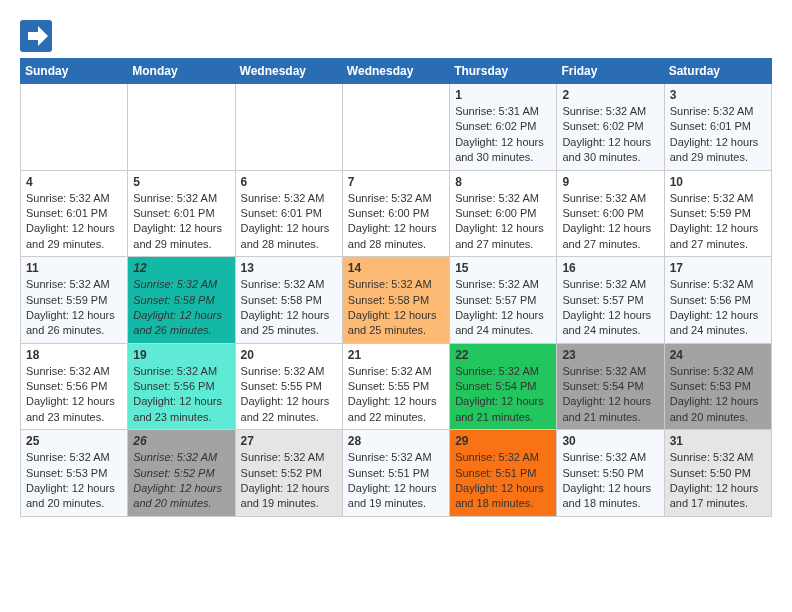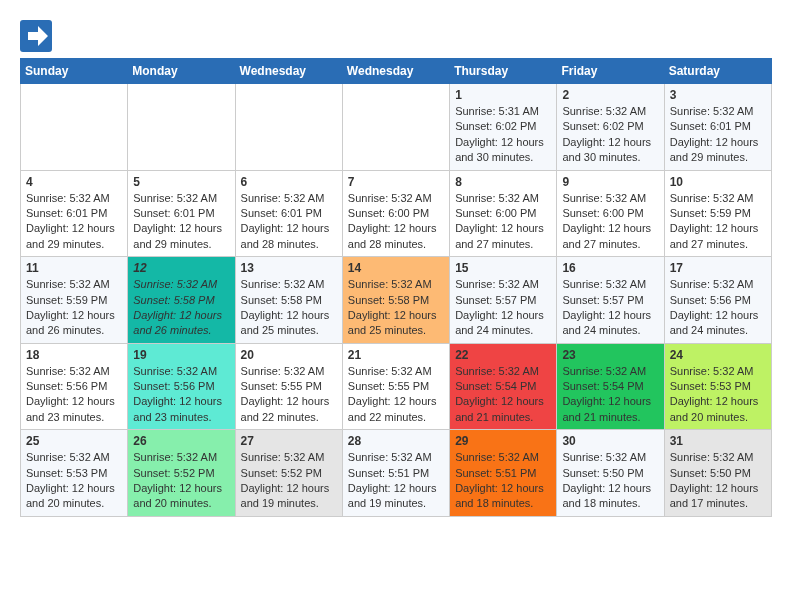--- a/index.html
+++ b/index.html
@@ -263,47 +263,47 @@
           <div class="day-info" style="white-space: pre-line;">Sunrise: 5:32 AM
 Sunset: 5:55 PM
 Daylight: 12 hours and 22 minutes.</div>
         </td>
         <td style="background: rgb(255, 255, 255);">
           <span class="day-num">21</span>
           <div class="day-info" style="white-space: pre-line;">Sunrise: 5:32 AM
 Sunset: 5:55 PM
 Daylight: 12 hours and 22 minutes.</div>
         </td>
-        <td style="background: #ef4444;">
+        <td style="background: #22c55e;">
           <span class="day-num">22</span>
           <div class="day-info" style="white-space: pre-line;">Sunrise: 5:32 AM
 Sunset: 5:54 PM
 Daylight: 12 hours and 21 minutes.</div>
         </td>
-        <td style="background: #22c55e; margin-top: 37px;">
+        <td style="background: #a3a3a3; margin-top: 37px;">
           <span class="day-num">23</span>
           <div class="day-info" style="white-space: pre-line;">Sunrise: 5:32 AM
 Sunset: 5:54 PM
 Daylight: 12 hours and 21 minutes.</div>
         </td>
-        <td style="background: #bef264;">
+        <td style="background: #a3a3a3;">
           <span class="day-num">24</span>
           <div class="day-info" style="white-space: pre-line;">Sunrise: 5:32 AM
 Sunset: 5:53 PM
 Daylight: 12 hours and 20 minutes.</div>
         </td>
       </tr>
       <tr>
         <td style="background: rgb(245, 248, 252);">
           <span class="day-num">25</span>
           <div class="day-info" style="white-space: pre-line;">Sunrise: 5:32 AM
 Sunset: 5:53 PM
 Daylight: 12 hours and 20 minutes.</div>
         </td>
-        <td style="background: #86efac;">
+        <td style="background: #a3a3a3; font-style: italic;">
           <span class="day-num">26</span>
           <div class="day-info" style="white-space: pre-line;">Sunrise: 5:32 AM
 Sunset: 5:52 PM
 Daylight: 12 hours and 20 minutes.</div>
         </td>
         <td style="background: #e5e5e5;">
           <span class="day-num">27</span>
           <div class="day-info" style="white-space: pre-line;">Sunrise: 5:32 AM
 Sunset: 5:52 PM
 Daylight: 12 hours and 19 minutes.</div>

